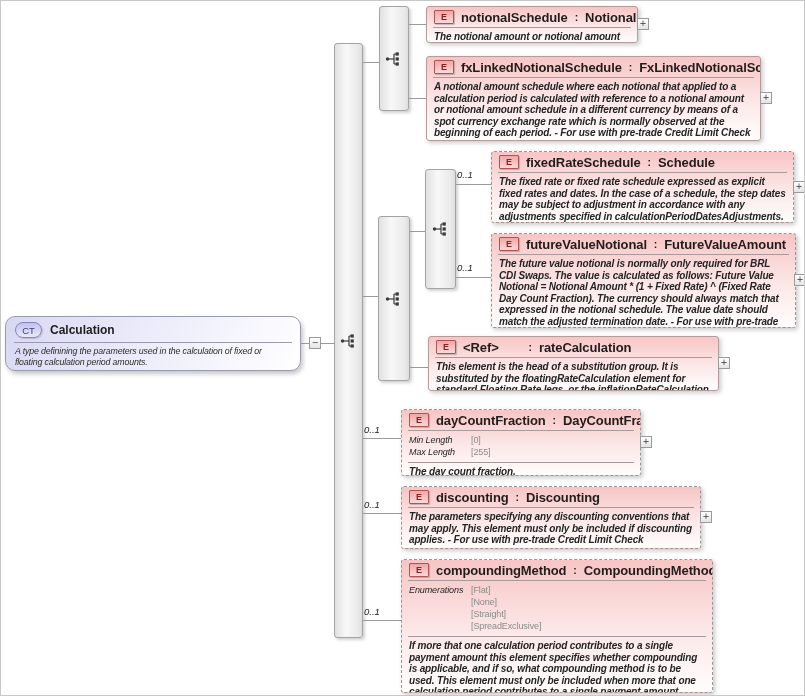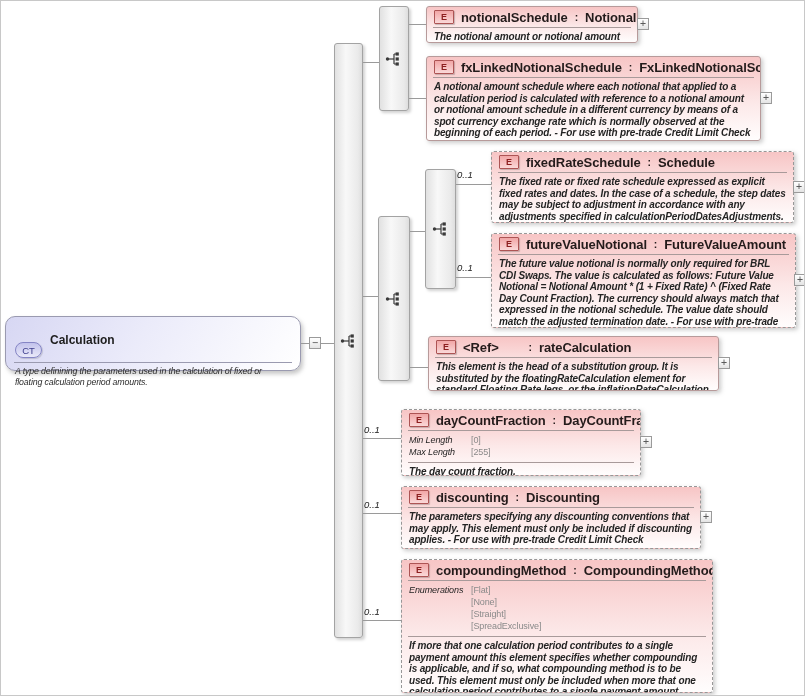--- a/index.html
+++ b/index.html
@@ -13,21 +13,21 @@
     position:absolute;left:4px;top:315px;width:296px;height:55px;box-sizing:border-box;
     border:1px solid #9a9ab0;border-radius:10px;
     background:linear-gradient(120deg,#d7d7f3 0%,#ebebfa 45%,#ffffff 100%);
     box-shadow:2px 3px 4px rgba(130,130,130,.45);
   }
   .ct-header{display:flex;align-items:center;gap:8px;padding:5px 9px 0 9px;}
   .badge-ct{
     width:25px;height:14px;border:1px solid #8585c5;border-radius:8px;
     background:linear-gradient(#c2c2ec,#e9e9f9);color:#3c3c8c;
     font-size:9.5px;font-weight:normal;display:flex;align-items:center;justify-content:center;
-    box-shadow:1px 1px 1px rgba(0,0,0,.15);flex:0 0 auto;margin-top:20px;
+    box-shadow:1px 1px 1px rgba(0,0,0,.15);flex:0 0 auto;
   }
   .ct-title{font-size:12px;font-weight:bold;color:#1d1d1d;}
   .ct-sep{border-top:1px solid #9a9ab0;margin:4px 8px 0 8px;}
   .ct-desc{padding:3px 9px;font-style:italic;font-size:8.8px;line-height:11px;letter-spacing:-0.15px;color:#2c2c2c;}
 
   
   .bar{
     position:absolute;box-sizing:border-box;border:1px solid #a3a3a3;border-radius:3px;
     background:linear-gradient(to right,#e1e1e1,#f8f8f8 40%,#eaeaea 85%,#dedede);
     box-shadow:2px 2px 3px rgba(0,0,0,.18);

